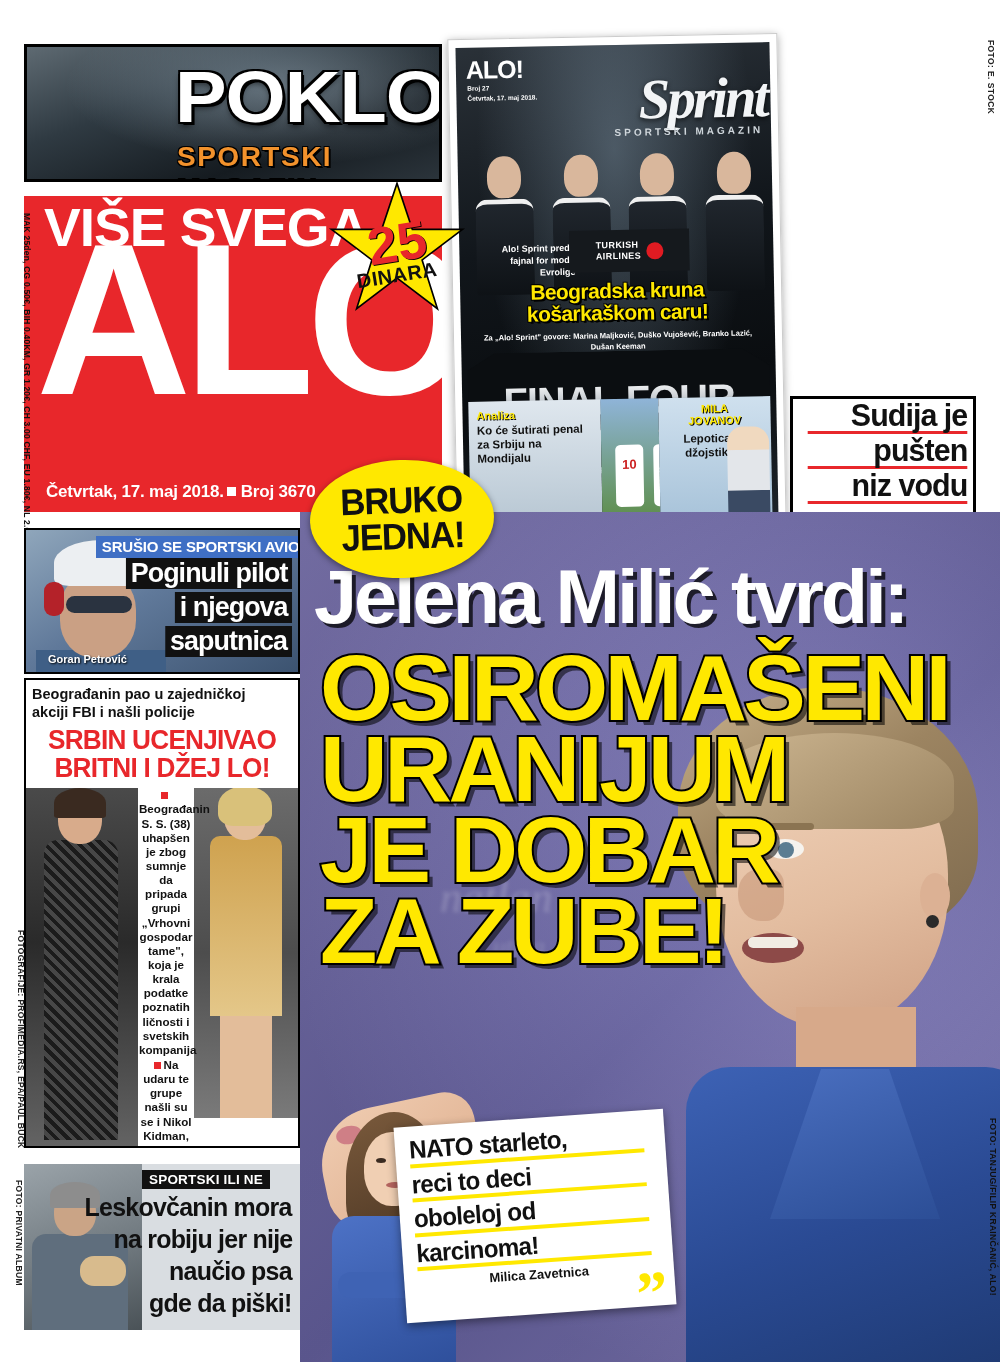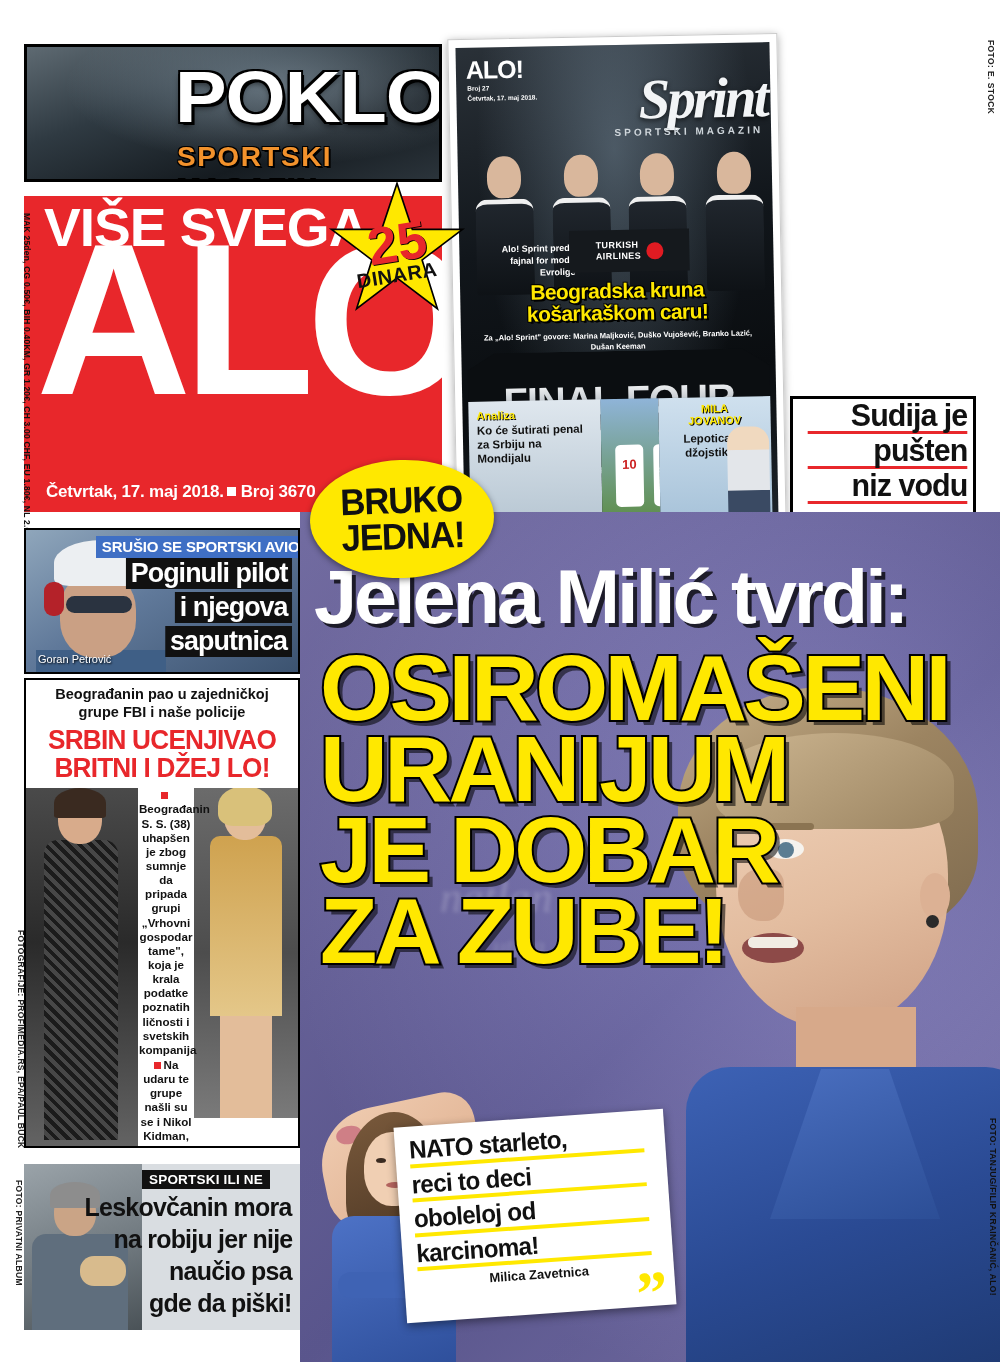--- a/index.html
+++ b/index.html
@@ -251,39 +251,39 @@
   #plane-photo{
     position:absolute; inset:0;
     background:linear-gradient(150deg,#8fa6bb 0%,#60799a 45%,#3c5370 100%);
   }
   #plane-photo .pilot-head{position:absolute;left:34px;top:42px;width:76px;height:86px;border-radius:44%;background:#caa084;}
   #plane-photo .pilot-cap{position:absolute;left:28px;top:10px;width:96px;height:46px;border-radius:50% 50% 16% 16%;background:#eceff2;}
   #plane-photo .pilot-glass{position:absolute;left:40px;top:66px;width:66px;height:17px;border-radius:9px;background:#2a3340;}
   #plane-photo .pilot-hs{position:absolute;left:18px;top:52px;width:20px;height:34px;border-radius:9px;background:#b42229;}
   #plane-photo .pilot-body{position:absolute;left:10px;top:120px;width:130px;height:40px;background:#3f5f86;}
   #plane-name{
-    position:absolute; left:12px; bottom:6px; z-index:4;
-    font-size:11px; font-weight:normal; color:#fff; line-height:1.2;
+    position:absolute; left:22px; bottom:6px; z-index:4;
+    font-size:11px; font-weight:bold; color:#fff; line-height:1.2;
     text-shadow:1px 1px 2px #000;
   }
   #plane-banner{
     position:absolute; left:70px; top:6px; z-index:5; background:#3f6fc4;
     color:#fff; font-size:15.5px; font-weight:bold; padding:2px 6px; letter-spacing:-.2px;
     transform:scaleX(.97); transform-origin:left center; white-space:nowrap;
   }
   .plane-hl{
     position:absolute; right:6px; z-index:5; background:#111; color:#fff;
     font-size:28px; font-weight:bold; padding:0 5px 2px; letter-spacing:-1px; line-height:1.04;
     white-space:nowrap; transform:scaleX(.96); transform-origin:right center;
   }
   #ph1{ top:28px; } #ph2{ top:62px; } #ph3{ top:96px; }
 
   
   #fbi-box{ left:24px; top:678px; width:276px; height:470px; border:2px solid #000; background:#fff; overflow:hidden;}
-  .fbi-kicker{ text-align:center; font-size:14.5px; font-weight:bold; color:#111; line-height:1.25; margin-top:5px; padding:0 6px;}
+  .fbi-kicker{ font-size:14.5px; font-weight:bold; color:#111; line-height:1.25; margin-top:5px; padding:0 6px;}
   .fbi-head{ text-align:center; font-size:27px; font-weight:bold; color:#e8272b; line-height:1.02; letter-spacing:-.8px; margin-top:6px; transform:scaleX(.97);}
   #fbi-media{ position:relative; margin-top:6px; height:386px; }
   #fbi-left-photo{
     position:absolute; left:0; top:0; width:112px; height:386px;
     background:linear-gradient(180deg,#4a4a4a 0%,#2a2a2a 40%,#6b6b6b 100%);
     overflow:hidden;
   }
   #fbi-left-photo .h{position:absolute;left:32px;top:6px;width:44px;height:50px;border-radius:46%;background:#d8ab8b;}
   #fbi-left-photo .hair{position:absolute;left:28px;top:0px;width:52px;height:30px;border-radius:50% 50% 8% 8%;background:#3a2a20;}
   #fbi-left-photo .dress{position:absolute;left:18px;top:52px;width:74px;height:300px;background:repeating-linear-gradient(45deg,#1b1b1b 0 4px,#474747 4px 8px);border-radius:14px 14px 0 0;}
@@ -587,21 +587,21 @@
     <div id="plane-name">Goran Petrović</div>
     <div id="plane-banner">SRUŠIO SE SPORTSKI AVION</div>
     <div class="plane-hl" id="ph1">Poginuli pilot</div>
     <div class="plane-hl" id="ph2">i njegova</div>
     <div class="plane-hl" id="ph3">saputnica</div>
   </div>
 
   <div class="abs" id="fbi-box">
     <div class="fbi-kicker">
       <div>Beograđanin pao u zajedničkoj</div>
-      <div>grupe FBI i naše policije</div>
+      <div>akciji FBI i našli policije</div>
     </div>
     <div class="fbi-head">
       <div>SRBIN UCENJIVAO</div>
       <div>BRITNI I DŽEJ LO!</div>
     </div>
     <div id="fbi-media">
       <div id="fbi-left-photo">
         <div class="dress"></div>
           <div class="h"></div>
           <div class="hair"></div>

